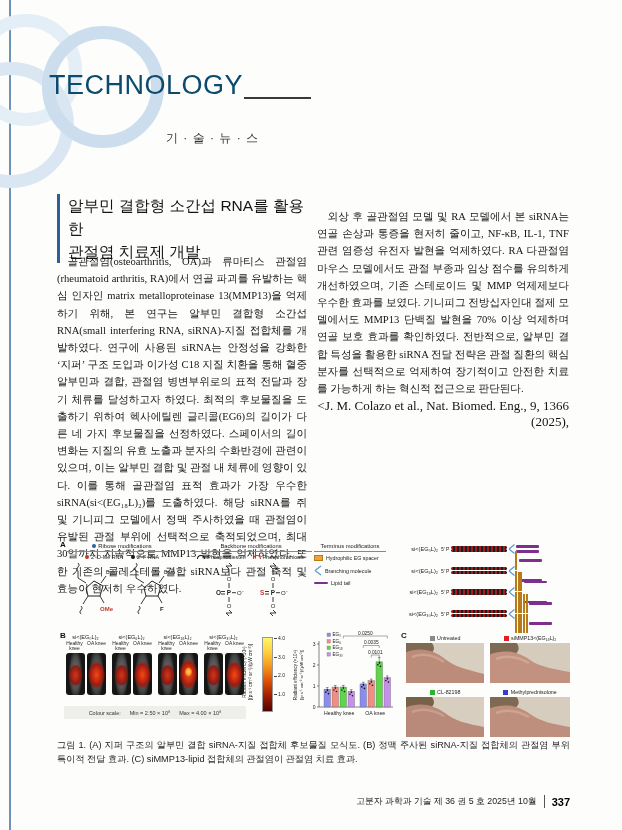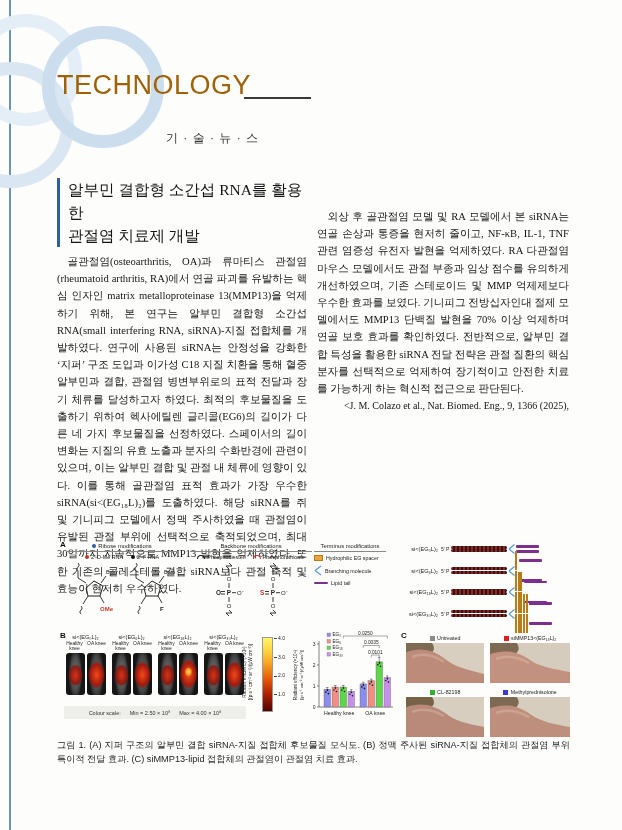--- a/index.html
+++ b/index.html
@@ -4,33 +4,33 @@
 <style>
   html,body{margin:0;padding:0;background:#ffffff;}
   .page{position:relative;width:622px;height:830px;background:#fdfdfc;overflow:hidden;
         font-family:"Liberation Sans",sans-serif;color:#111;}
   .edge-line{position:absolute;left:9px;top:0;width:1.5px;height:830px;background:#6e93b8;}
   
   .ring{position:absolute;border-radius:50%;}
   .r1{left:-30px;top:14px;width:86px;height:86px;border:13px solid #e4eef7;}
   .r2{left:42px;top:26px;width:96px;height:96px;border:13px solid #ccdded;}
   .r3{left:-52px;top:62px;width:100px;height:100px;border:13px solid #dae7f3;}
-  .tech{position:absolute;left:49px;top:70px;font-size:27px;letter-spacing:.5px;color:#a16207;font-weight:400;margin-left:8px;}
+  .tech{position:absolute;left:49px;top:70px;font-size:27px;letter-spacing:.5px;color:#0c4a6e;font-weight:400;}
   .tech-line{position:absolute;left:244px;top:97px;width:67px;height:2px;background:#3a3a3a;}
   .news{position:absolute;left:93px;top:101px;font-size:35px;font-weight:700;color:#3a6aa4;}
   .subtitle{position:absolute;left:166px;top:130px;font-size:12px;color:#333;letter-spacing:1px;}
   
-  .article-title{position:absolute;left:57px;top:178px;width:248px;border-left:3px solid #2f6095;
-    padding-left:8px;font-family:Liberation Serif, serif;font-size:15.5px;line-height:23px;color:#151515;}
+  .article-title{position:absolute;left:57px;top:194px;width:248px;border-left:3px solid #2f6095;
+    padding-left:8px;font-family:Liberation Sans, sans-serif;font-size:15.5px;line-height:23px;color:#151515;}
   .col{position:absolute;font-family:"Liberation Serif",serif;font-size:10.6px;line-height:17.2px;
        text-align:justify;color:#141414;}
   .col p{margin:0;text-indent:1em;}
   .col-left{left:57px;top:253px;width:250px;}
   .col-right{left:317px;top:208px;width:252px;}
-  .cite{margin-top:1px;text-align:right;font-size:10px;line-height:16px;}
+  .cite{margin-top:1px;text-align:right;font-size:13px;line-height:16px;}
   
   .fig-label{position:absolute;font-size:8px;font-weight:700;color:#111;}
   
   .lg{position:absolute;top:543px;}
   .lg-head{display:flex;align-items:center;gap:2px;font-size:5.8px;color:#222;
            border-bottom:.5px solid #888;padding-bottom:1.5px;justify-content:center;}
   .dot{display:inline-block;width:4px;height:4px;border-radius:50%;}
   .dot-blue{background:#2b5fa3;}
   .dot-red{background:#c0392b;}
   .dot-black{background:#161616;}
@@ -525,13 +525,18 @@
       <path d="M-2,12 C14,5 28,9 39,17 C50,25 62,27 78,30 L78,40 L-2,40 Z" fill="#bf8f7e"></path>
       <path d="M6,16 C18,11 28,14 38,20" stroke="#cda491" stroke-width="2.5" fill="none"></path>
     </svg>
   </div>
 
   <div class="caption">
     <span class="cap-prefix">그림 1.</span>
     <span>(A) 지퍼 구조의 알부민 결합 siRNA-지질 접합체 후보물질 모식도. (B) 정맥 주사된 siRNA-지질 접합체의 관절염 부위 특이적 전달 효과. (C) siMMP13-lipid 접합체의 관절염이 관절염 치료 효과.</span>
   </div>
 
+  <div class="footer">
+    <span>고분자 과학과 기술 제 36 권 5 호 2025년 10월</span>
+    <span class="footer-div"></span>
+    <span class="footer-page">337</span>
+  </div>
 </div>
 
 </body></html>

